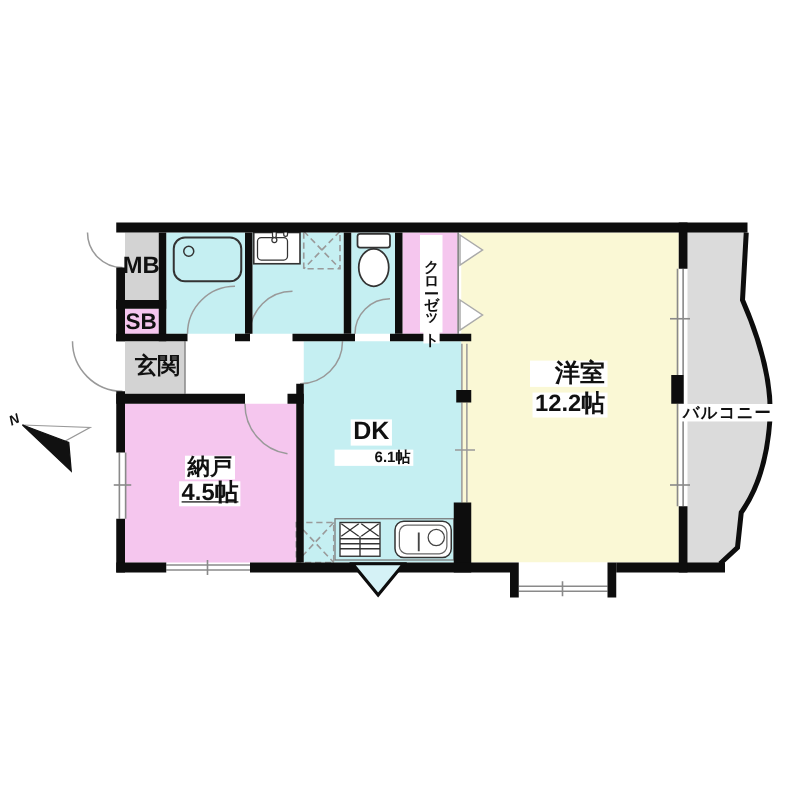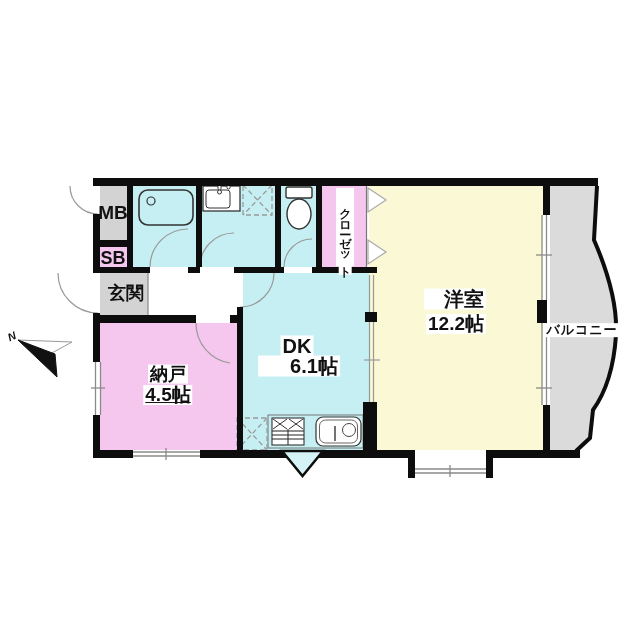--- a/index.html
+++ b/index.html
@@ -12,21 +12,21 @@
     position:absolute;transform:translate(-50%,-50%);
     color:#111;background:#fff;padding:0 2px;line-height:1.05;
     white-space:nowrap;font-weight:600;text-align:center;
   }
   .lbl-mb{left:113px;top:213px;font-size:19px;background:transparent;}
   .lbl-sb{left:113px;top:258px;font-size:18px;background:transparent;text-align:right;}
   .lbl-genkan{left:126px;top:293px;font-size:18px;background:transparent;}
   .lbl-nando-name{left:168px;top:374px;font-size:18px;}
   .lbl-nando-size{left:168px;top:395px;font-size:19px;text-decoration:underline;}
   .lbl-dk-name{left:297px;top:346px;font-size:20px;text-align:center;}
-  .lbl-dk-size{left:299px;top:366px;font-size:20px;padding-left:32px;}
+  .lbl-dk-size{left:299px;top:366px;font-size:12px;padding-left:32px;}
   .lbl-yoshitsu-name{left:455px;top:299px;font-size:20px;padding-left:20px;}
   .lbl-yoshitsu-size{left:456px;top:324px;font-size:19px;}
   .lbl-closet{
     left:345px;top:236px;font-size:12px;font-weight:600;
     writing-mode:vertical-rl;text-orientation:upright;
     transform:translate(-50%,-50%);padding:2px 0;letter-spacing:1px;
   }
   .lbl-balcony{left:582px;top:318px;font-size:13px;letter-spacing:1px;margin-top:12px;}
   .lbl-north{
     left:12px;top:337px;font-size:11px;font-style:italic;font-weight:700;

